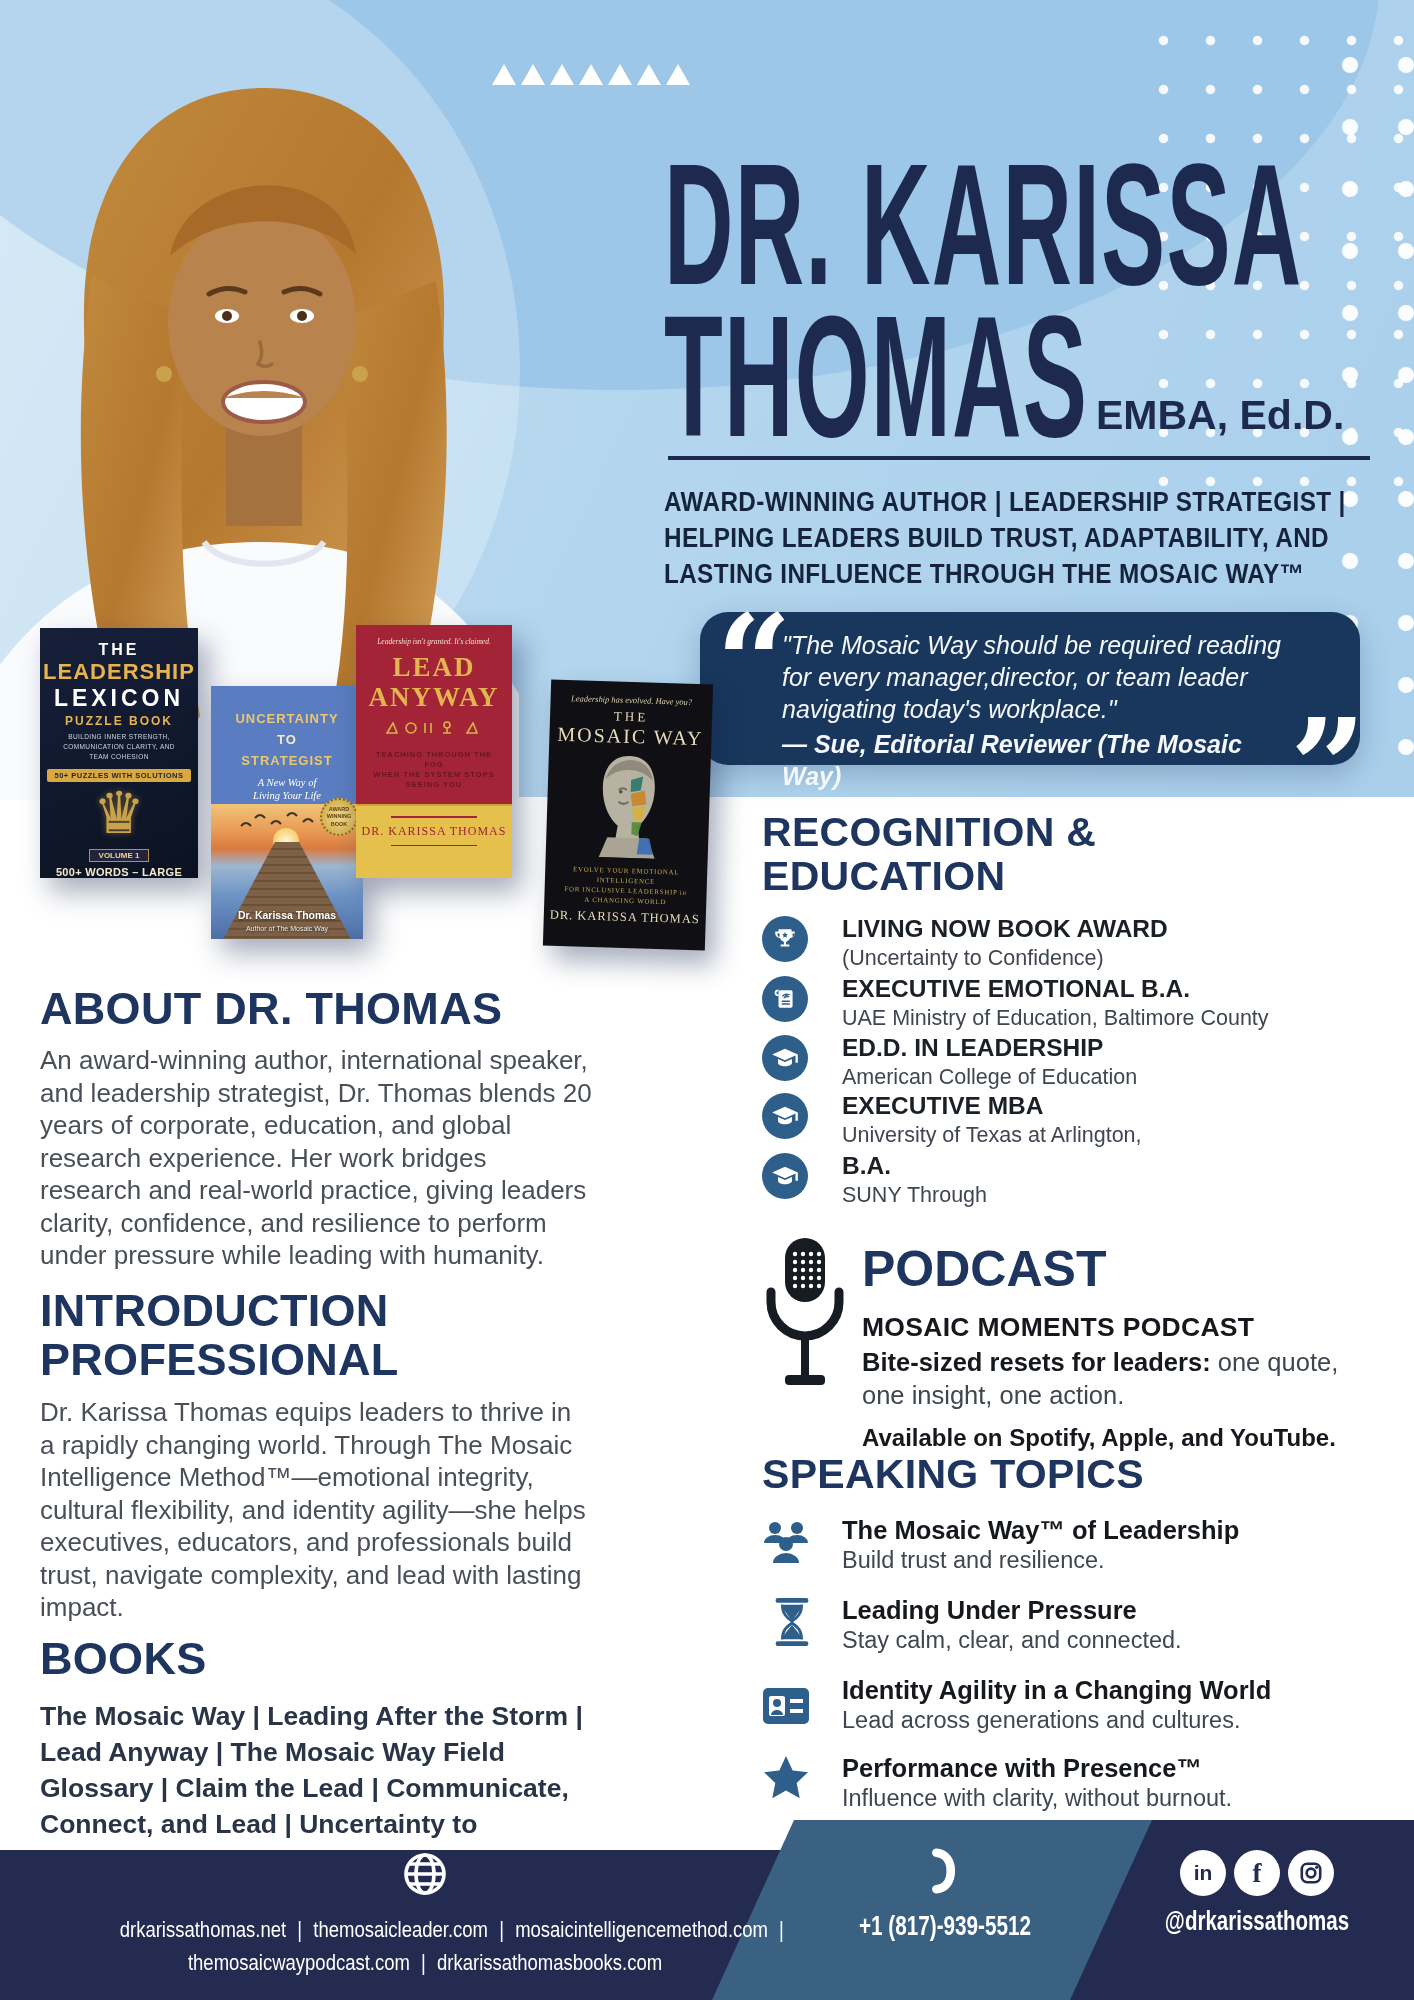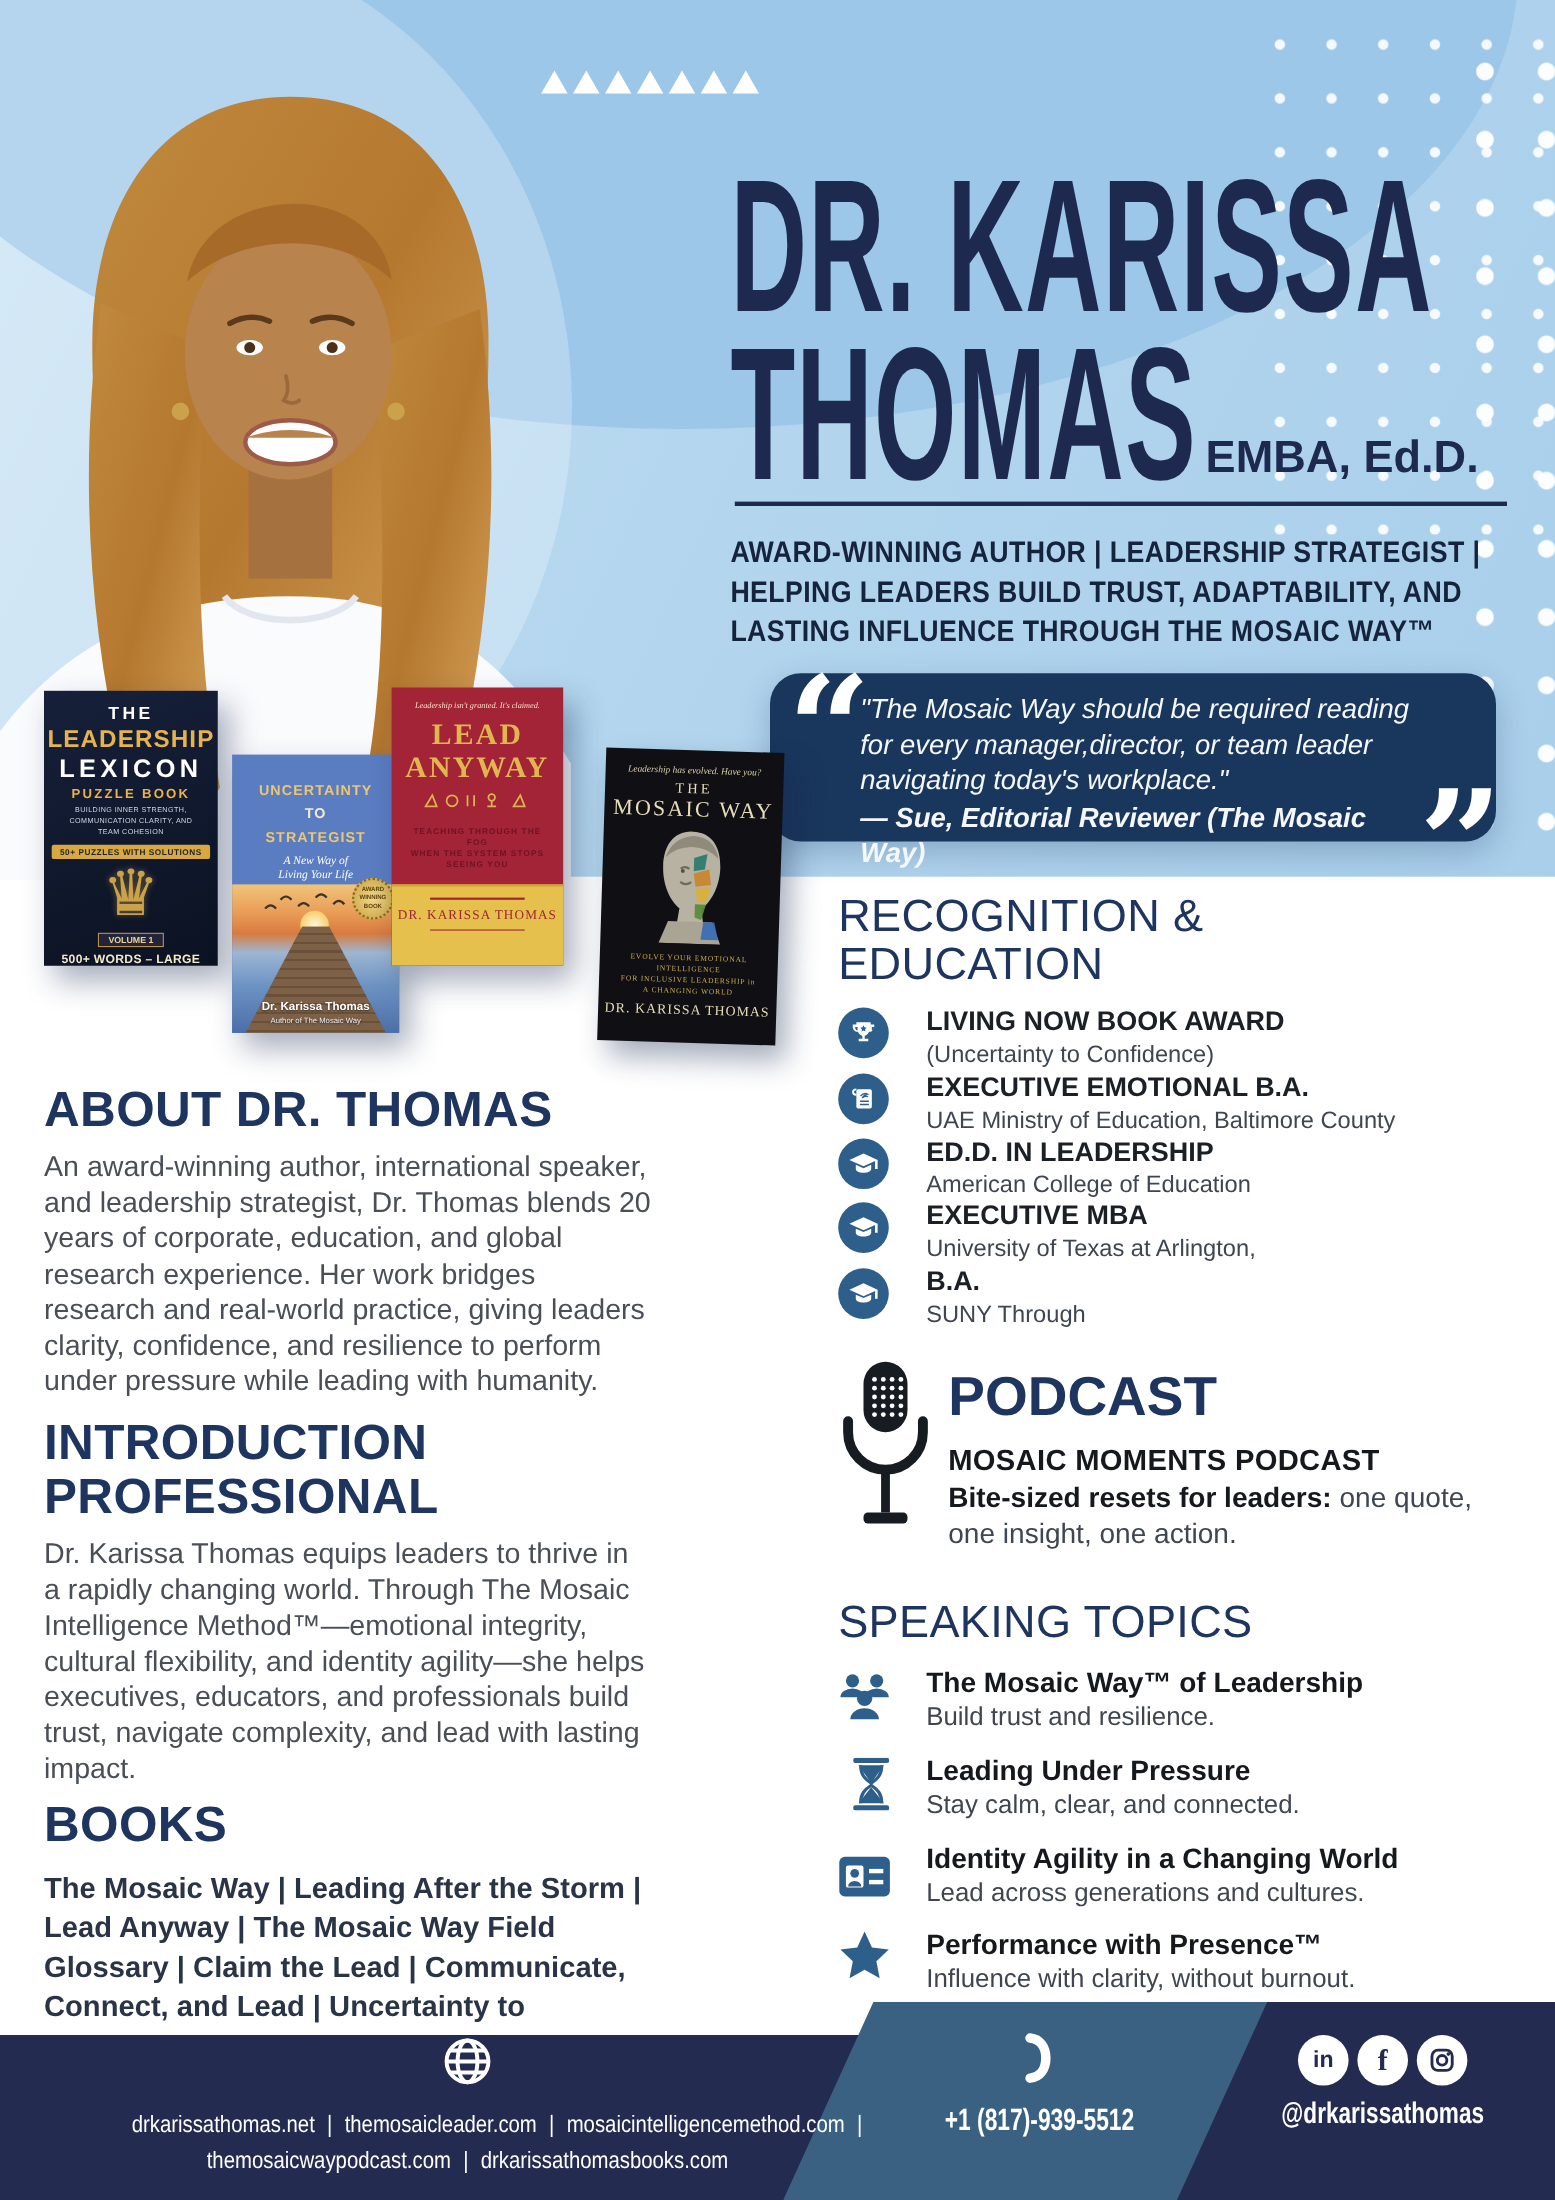--- a/index.html
+++ b/index.html
@@ -92,21 +92,21 @@
   .b4-title{font-family:"Liberation Serif",serif;font-size:20px;color:#e6dcb8;letter-spacing:2px;}
   .b4-body{font-family:"Liberation Serif",serif;font-size:6.8px;color:#caa94e;letter-spacing:.8px;
            line-height:10px;margin:4px 12px 0;}
   .b4-author{font-family:"Liberation Serif",serif;font-size:12.5px;color:#e6dcb8;letter-spacing:1px;margin-top:4px;}
   
   .h-sec{position:absolute;left:40px;font-size:45px;font-weight:800;color:#1e3560;line-height:49px;letter-spacing:.3px;}
   .body-text{position:absolute;left:40px;width:552px;font-size:26px;color:#4a4f57;line-height:32.5px;}
   .books-list{position:absolute;left:40px;top:1698px;width:560px;font-size:26.5px;font-weight:700;
               color:#2a3447;line-height:36px;}
   
-  .rcol-h{position:absolute;left:762px;font-size:41px;font-weight:400;color:#1e3560;line-height:44px;letter-spacing:.3px;}
+  .rcol-h{position:absolute;left:762px;font-size:41px;font-weight:700;color:#1e3560;line-height:44px;letter-spacing:.3px;}
   .rec-item{position:absolute;left:762px;width:600px;}
   .rec-icon{position:absolute;left:0;top:0;width:46px;height:46px;border-radius:50%;background:#2d5f8a;
             display:flex;align-items:center;justify-content:center;}
   .rec-tx{position:absolute;left:80px;top:-1px;width:520px;}
   .rec-title{font-size:24.5px;font-weight:800;color:#1b2027;}
   .rec-sub{font-size:21.5px;color:#3f4650;margin-top:3px;}
   .mic{position:absolute;left:760px;top:1236px;}
   .podcast-h{position:absolute;left:862px;top:1240px;font-size:50px;font-weight:800;color:#1e3560;}
   .pod-name{position:absolute;left:862px;top:1312px;font-size:26.5px;font-weight:800;color:#15181d;letter-spacing:.3px;}
   .pod-desc{position:absolute;left:862px;top:1346px;width:505px;font-size:25.5px;color:#3f4650;line-height:33px;}
@@ -404,20 +404,21 @@
     </g>
     <path d="M11 56 v10 a34 34 0 0 0 68 0 v-10" stroke="#171b22" stroke-width="9" fill="none" stroke-linecap="round"></path>
     <rect x="41" y="103" width="8" height="36" fill="#171b22"></rect>
     <rect x="25" y="139" width="40" height="10" rx="4" fill="#171b22"></rect>
   </svg>
   <div class="podcast-h">PODCAST</div>
   <div class="pod-name">MOSAIC MOMENTS PODCAST</div>
   <div class="pod-desc">
     <b>Bite-sized resets for leaders:</b><span> one quote, one insight, one action.</span>
   </div>
+  <div class="pod-avail">Available on Spotify, Apple, and YouTube.</div>
 
   <div class="rcol-h" style="top:1452px">SPEAKING TOPICS</div>
 
   <div class="topic" style="top:1516px">
     <svg class="topic-icon" viewBox="0 0 48 44" width="48" height="44">
       <g fill="#2d5f8a">
         <circle cx="13" cy="8" r="6"></circle>
           <circle cx="35" cy="8" r="6"></circle>
         <path d="M2 23a11 8 0 0 1 22 0z"></path>
           <path d="M24 23a11 8 0 0 1 22 0z"></path>

